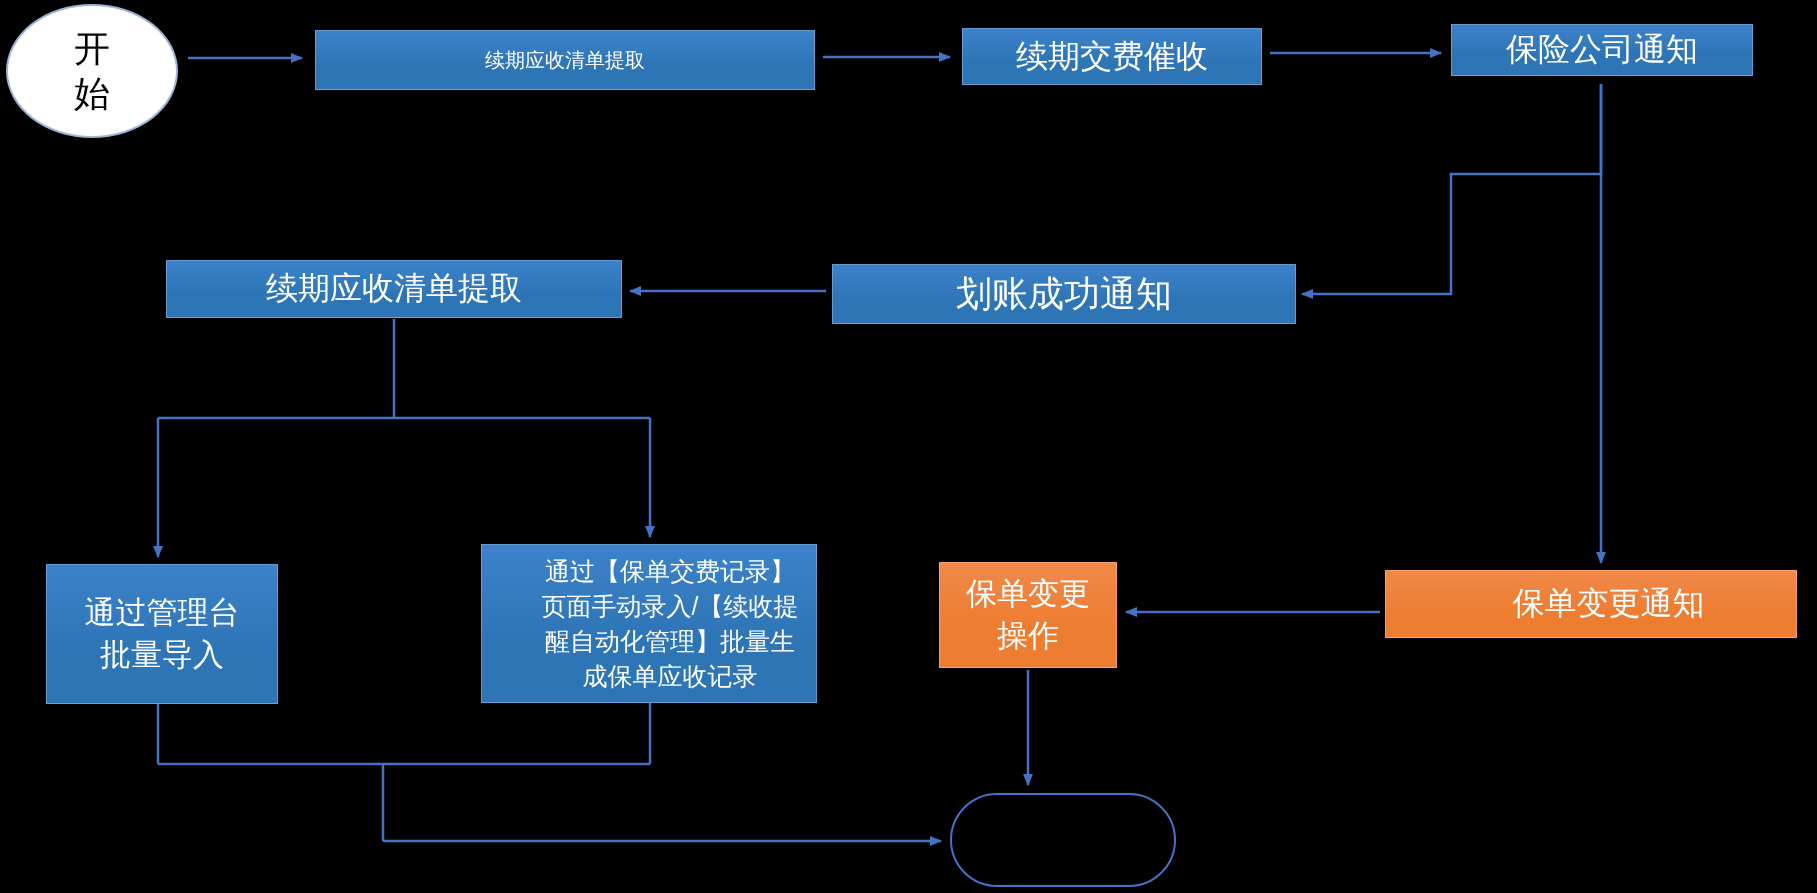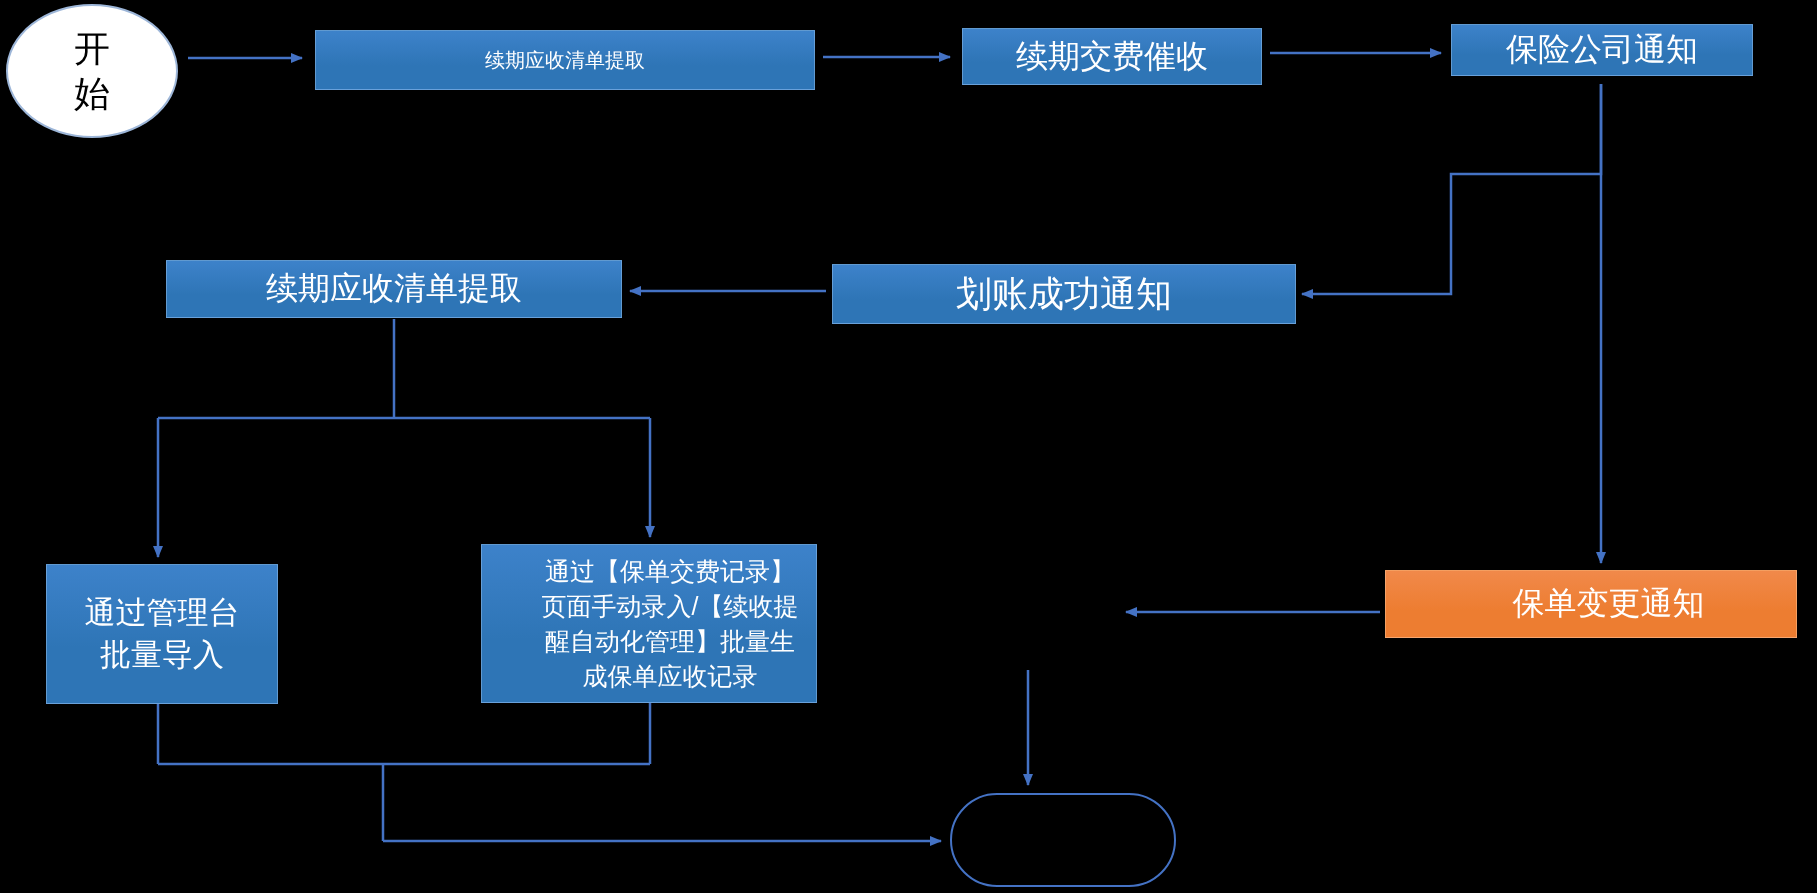--- a/index.html
+++ b/index.html
@@ -115,20 +115,24 @@
 批量导入</span>
   </div>
 
   <div class="node rect" style="left:481px; top:544px; width:336px; height:159px; font-size:25px; line-height:1.4;padding-left:42px;">
     <span>通过【保单交费记录】
 页面手动录入/【续收提
 醒自动化管理】批量生
 成保单应收记录</span>
   </div>
 
+  <div class="node orange" style="left:939px; top:562px; width:178px; height:106px; font-size:31px; line-height:1.35;">
+    <span>保单变更
+操作</span>
+  </div>
 
   <div class="node orange" style="left:1385px; top:570px; width:412px; height:68px; font-size:32px;padding-left:35px;">
     <span>保单变更通知</span>
   </div>
 
   <div class="node stadium" style="left:950px; top:793px; width:226px; height:94px;">
     <span></span>
   </div>
 
 </div>

